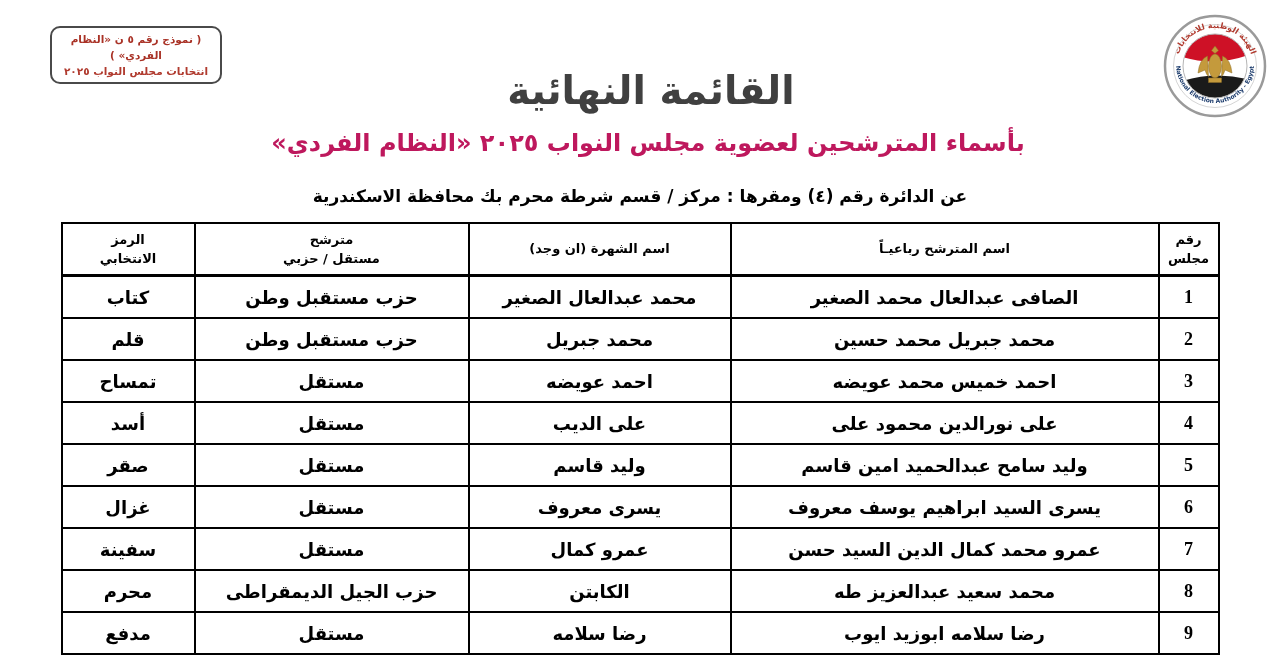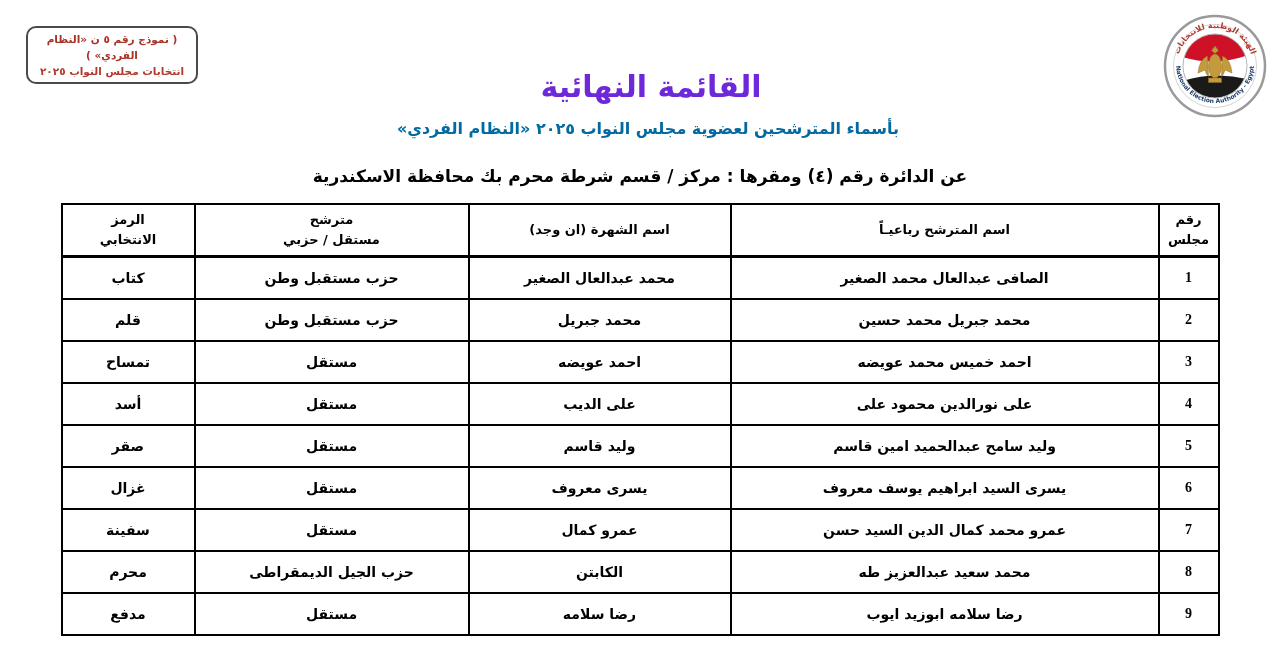--- a/index.html
+++ b/index.html
@@ -5,55 +5,55 @@
   html,body{margin:0;padding:0;}
   body{
     width:1280px;height:658px;background:#ffffff;
     font-family:"DejaVu Sans","Liberation Sans",sans-serif;
     position:relative;overflow:hidden;color:#000;
   }
   .page{width:1280px;height:658px;position:relative;}
 
   
   .stamp{
-    position:absolute;left:26px;top:26px;width:172px;
+    position:absolute;left:50px;top:26px;width:172px;
     border:2px solid #4a4a4a;border-radius:10px;
     padding:4px 0;text-align:center;box-sizing:border-box;
   }
   .stamp .l1{font-size:10.5px;font-weight:bold;color:#a93226;line-height:1.5;}
   .stamp .l2{font-size:10.5px;font-weight:bold;color:#b03a2e;line-height:1.4;}
 
   
   .logo{position:absolute;right:13px;top:14px;width:104px;height:104px;}
 
   
   .headings{padding-top:70px;text-align:center;}
   .title{
-    font-size:30px;font-weight:bold;color:#6d28d9;margin:0;line-height:1.1;padding-left:22px;
+    font-size:39px;font-weight:bold;color:#404040;margin:0;line-height:1.1;padding-left:22px;
   }
   .subtitle{
-    font-size:16px;font-weight:bold;color:#0369a1;margin:16px 0 0 16px;line-height:1.2;
+    font-size:24px;font-weight:bold;color:#be185d;margin:16px 0 0 16px;line-height:1.2;
   }
   .district{
     font-size:17px;font-weight:bold;color:#000;margin:28px 0 0 0;line-height:1.2;
   }
 
   
   table.candidates{
     border-collapse:collapse;table-layout:fixed;
     width:1157px;margin:16px auto 0 auto;
   }
   table.candidates th, table.candidates td{
     border:2px solid #000;text-align:center;vertical-align:middle;
     font-weight:bold;padding:0 4px;overflow:hidden;
   }
   table.candidates th{
     height:50px;font-size:13px;line-height:1.5;border-bottom:3px solid #000;
   }
-  table.candidates td{height:40px;font-size:14px;border-radius:10px;}
+  table.candidates td{height:40px;font-size:18px;border-radius:10px;}
   col.c-serial{width:60px;}
   col.c-name{width:428px;}
   col.c-known{width:262px;}
   col.c-party{width:274px;}
   col.c-symbol{width:133px;}
   td.serial{
     font-family:"Liberation Serif","DejaVu Serif",serif;
     font-size:16px;font-weight:bold;
   }
 </style>

